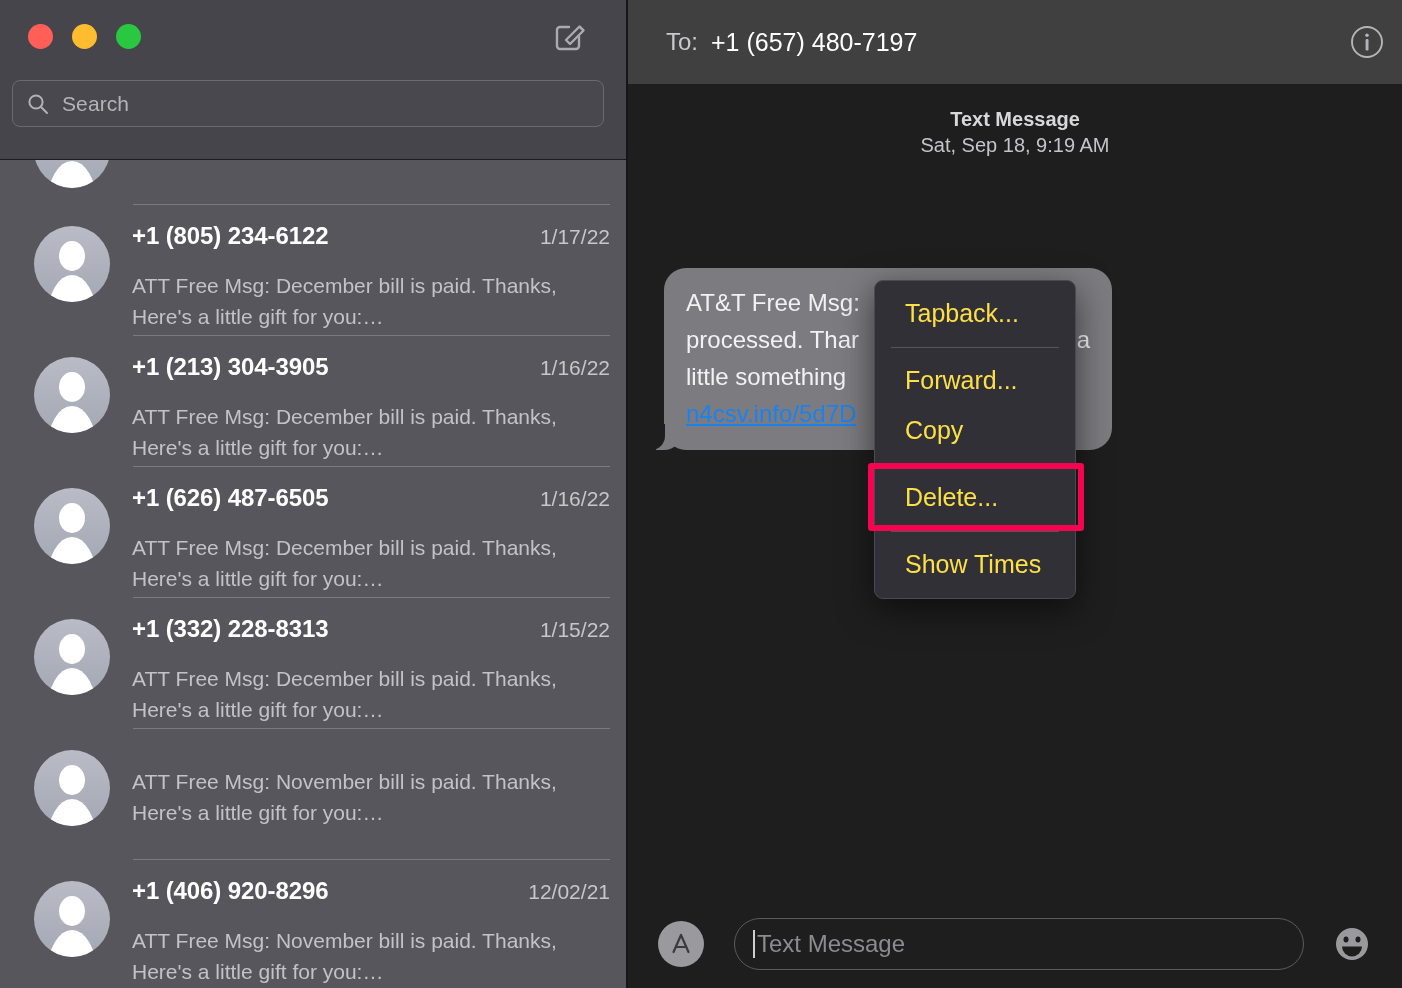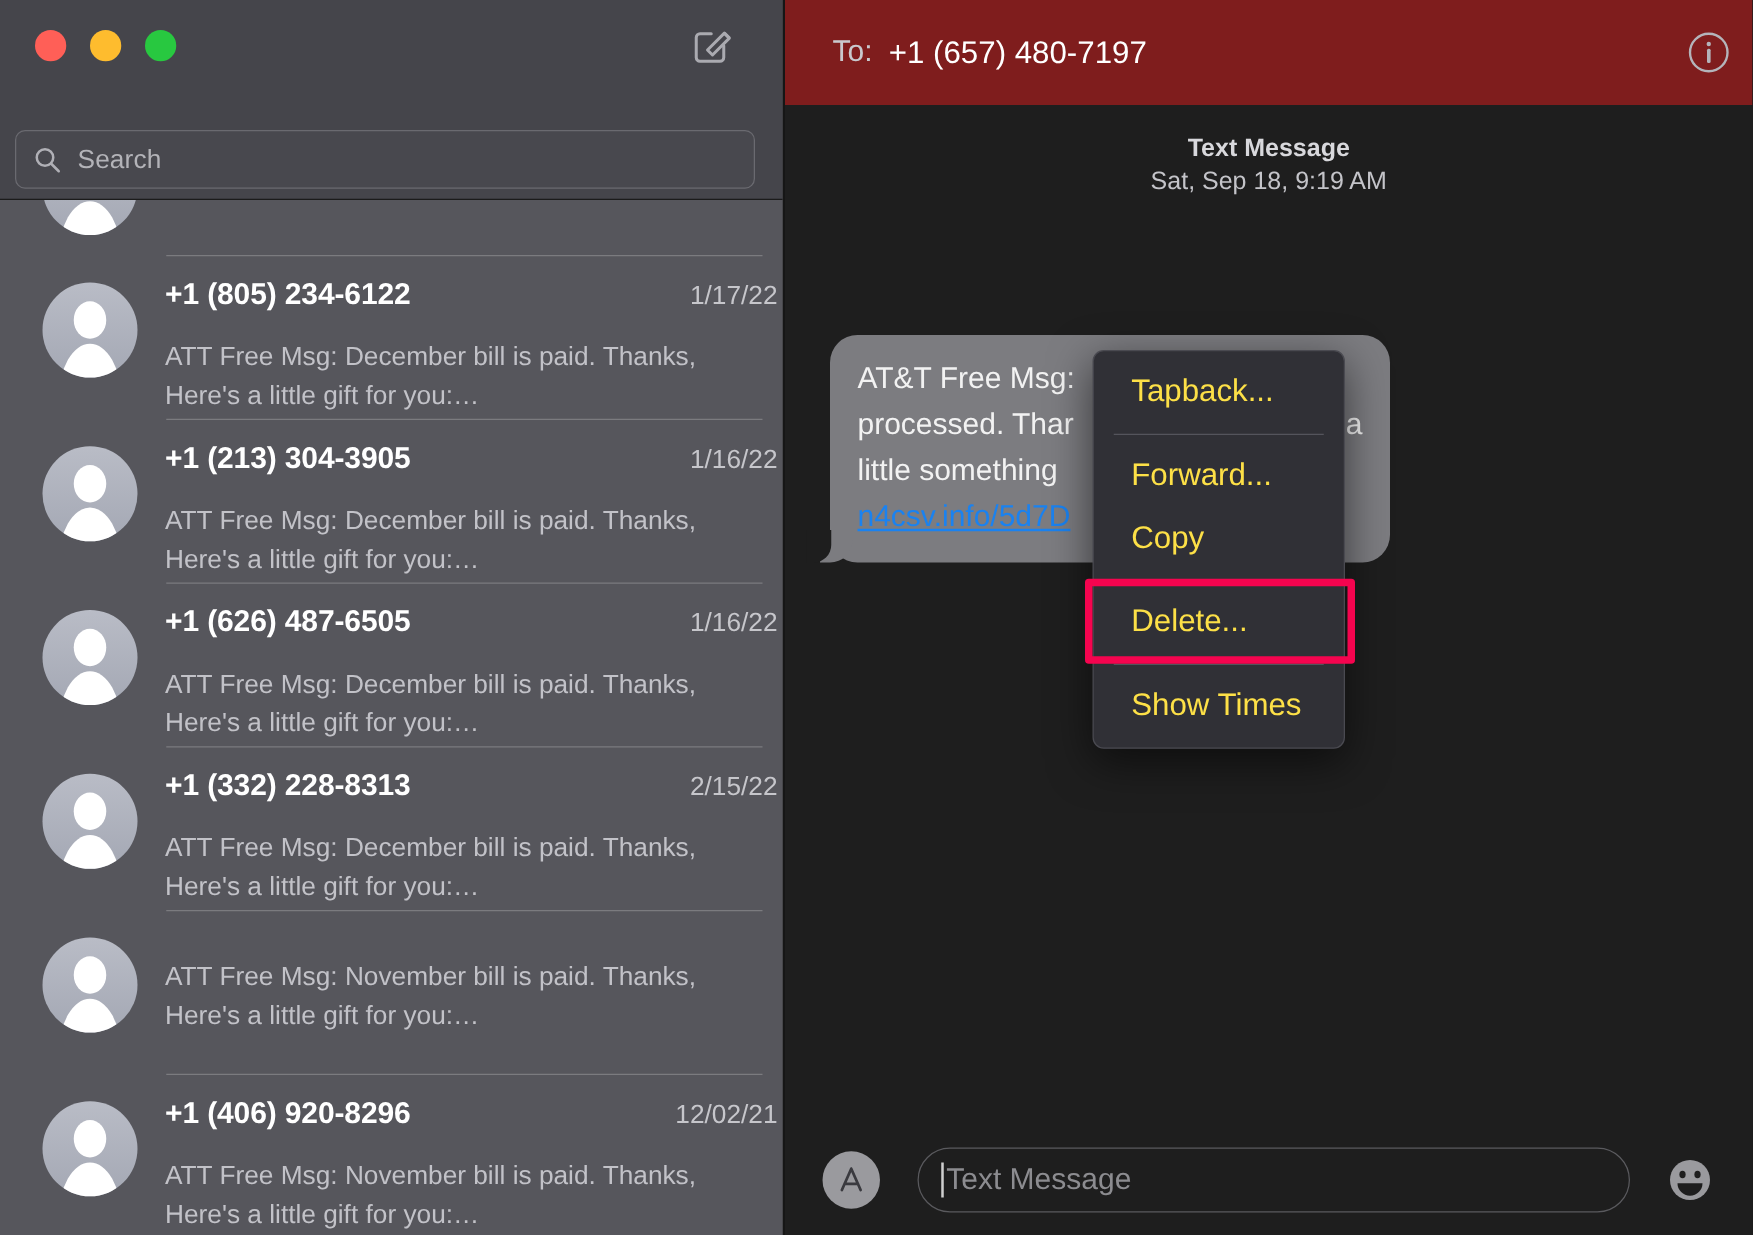--- a/index.html
+++ b/index.html
@@ -36,42 +36,42 @@
   .light.yellow { background:#febc2e; }
   .light.green  { background:#28c840; }
 
   .compose-btn {
     position:absolute; top:12px; right:32px;
     width:48px; height:48px;
     display:flex; align-items:center; justify-content:center;
   }
 
   .search-wrap {
-    position:absolute; left:12px; right:22px; top:104px;
+    position:absolute; left:12px; right:22px; top:80px;
     height:47px;
     border:1px solid #6a6a70;
     border-radius:8px;
     background:rgba(255,255,255,0.02);
     display:flex; align-items:center;
     padding:0 14px;
   }
   .search-icon { flex:0 0 auto; margin-right:13px; display:flex; }
   .search-text {
     color:#b3b3b8; font-size:21px; letter-spacing:0.1px;
   }
 
   
   .conv-list {
     flex:1; overflow:hidden; position:relative;
     background:#56565c;
   }
   .conv-row {
     position:relative;
     display:flex; align-items:flex-start;
-    padding:14px 4px 16px 18px;
+    padding:14px 16px 16px 18px;
     height:131px;
   }
   .conv-row.partial { height:44px; padding-top:0; overflow:hidden; align-items:flex-end; }
   .conv-row .sep {
     position:absolute; left:133px; right:16px; top:0;
     height:1px; background:rgba(255,255,255,0.22);
   }
   .avatar {
     flex:0 0 auto;
     width:76px; height:76px;
@@ -110,21 +110,21 @@
 
   
   .main {
     flex:1; height:988px;
     background:#1e1e1e;
     position:relative;
     display:flex; flex-direction:column;
   }
   .main-header {
     height:84px; flex:0 0 84px;
-    background:#7f1d1d;
+    background:#404040;
     display:flex; align-items:center;
     padding:0 12px 0 38px;
     justify-content:flex-end;
   }
   .to-label { color:#c9c9ce; font-size:24px; margin-right:13px; }
   .to-value { color:#ffffff; font-size:25px; }
   .header-spacer { flex:1; }
   .info-btn { width:46px; height:46px; display:flex; align-items:center; justify-content:center; }
 
   .thread {
@@ -321,21 +321,21 @@
 
       <div class="conv-row">
         <div class="sep"></div>
         <div class="avatar">
             <div class="head"></div>
             <div class="body"></div>
           </div>
         <div class="conv-main">
           <div class="conv-top">
             <span class="conv-name">+1 (332) 228-8313</span>
-            <span class="conv-date">2/15/22</span>
+            <span class="conv-date">1/15/22</span>
           </div>
           <div class="conv-snippet">ATT Free Msg: December bill is paid. Thanks,  Here's a little gift for you:…</div>
         </div>
       </div>
 
       <div class="conv-row">
         <div class="sep"></div>
         <div class="avatar">
             <div class="head"></div>
             <div class="body"></div>

